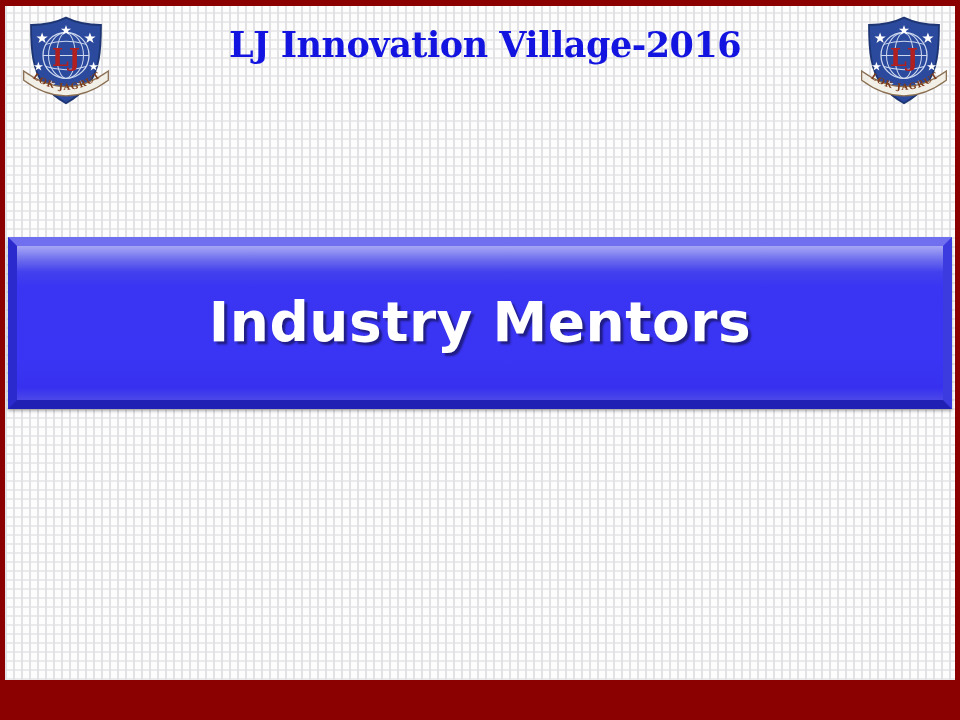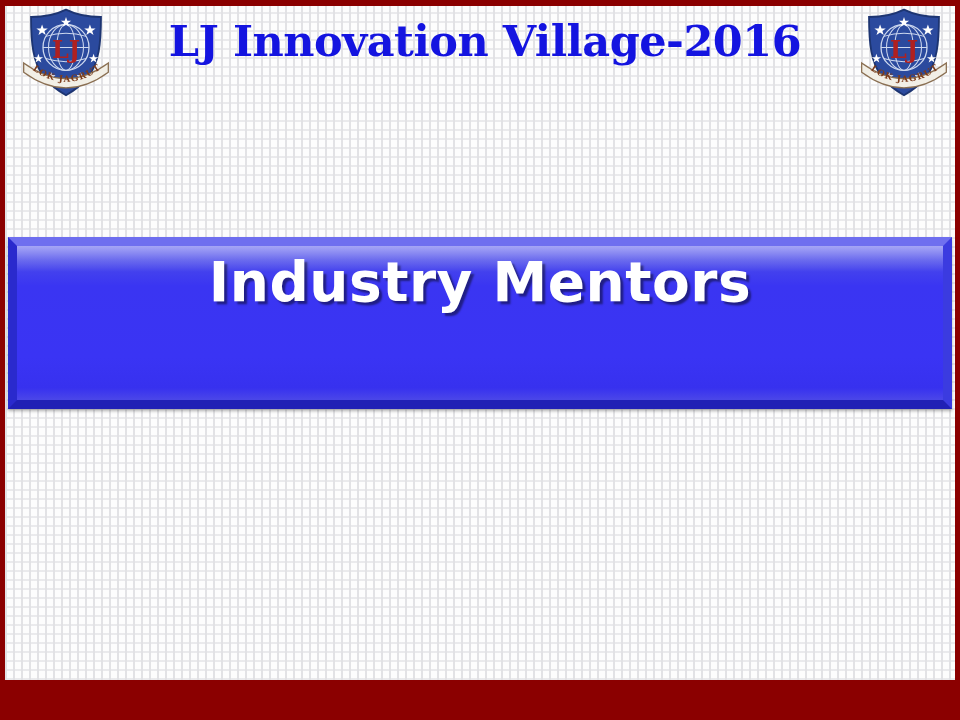--- a/index.html
+++ b/index.html
@@ -46,33 +46,33 @@
   }
   .frame-top    { left:0; top:0; width:960px; height:6px; }
   .frame-left   { left:0; top:0; width:5px; height:720px; }
   .frame-right  { right:0; top:0; width:5px; height:720px; }
   .frame-bottom { left:0; bottom:0; width:960px; height:40px; }
 
   
   .header {
     position: absolute;
     left: 5px;
-    top: 2px;
+    top: 10px;
     width: 950px;
     height: 96px;
   }
   .header-title {
     position: absolute;
     left: 110px;
     top: 14px;
     width: 740px;
     text-align: center;
     font-family: "DejaVu Serif", "Liberation Serif", serif;
     font-weight: bold;
-    font-size: 43px;
+    font-size: 35px;
     letter-spacing: -0.5px;
     color: #1414e0;
     white-space: nowrap;
   }
 
   
   .logo {
     position: absolute;
     top: 4px;
     width: 94px;
@@ -114,21 +114,21 @@
         rgba(255,255,255,0.00) 100%);
     pointer-events: none;
   }
 
   .title-box-inner {
     position: absolute;
     left: 0; right: 0; top: 0; bottom: 0;
     display: flex;
     flex-direction: column;
     align-items: center;
-    justify-content: flex-start;
+    justify-content: center;
     border-radius: 26px;
   }
   .box-line {
     font-family: "DejaVu Sans", "Liberation Sans", sans-serif;
     font-weight: bold;
     font-size: 55px;
     line-height: 1.33;
     color: #ffffff;
     letter-spacing: 0.5px;
     white-space: nowrap;

